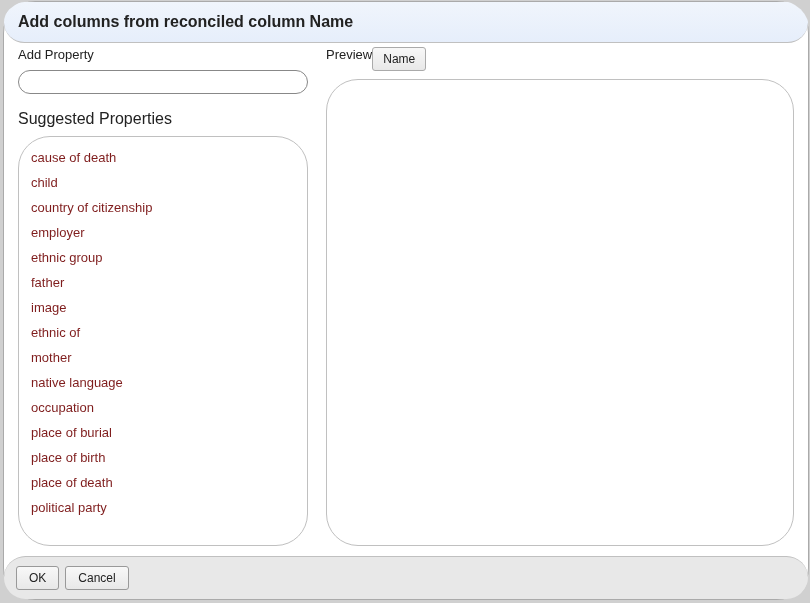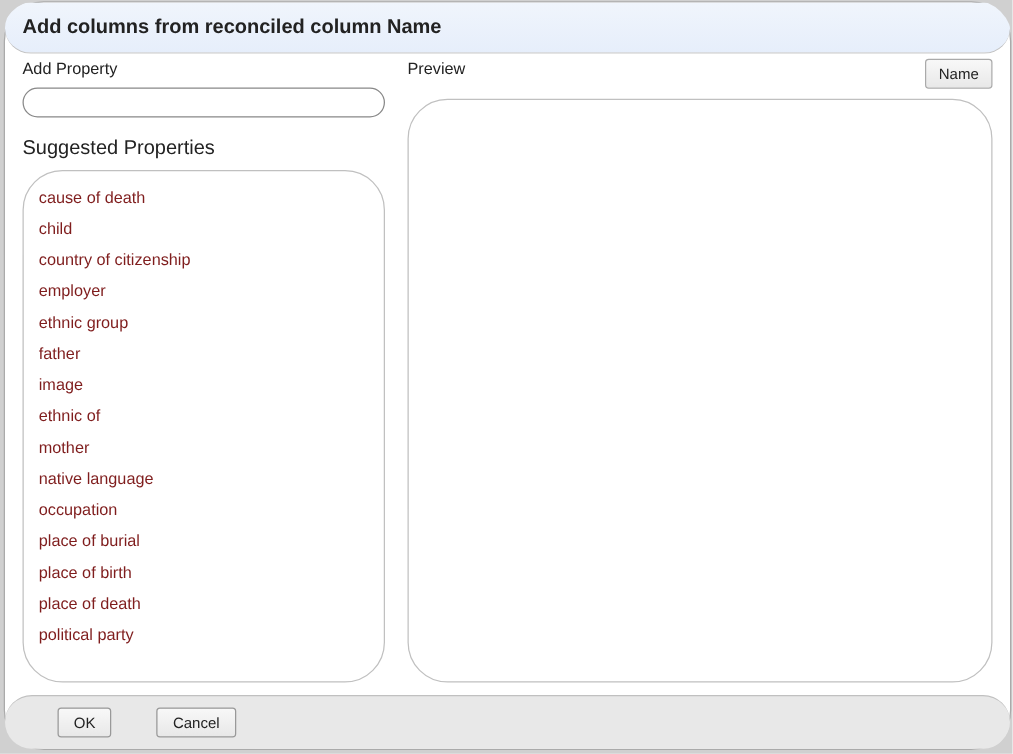--- a/index.html
+++ b/index.html
@@ -55,21 +55,20 @@
       flex-direction: column;
       min-height: 0;
     }
     .section-label {
       font-size: 13px;
       color: #222;
       margin-bottom: 8px;
     }
     .label-row {
       display: flex;
-      justify-content: space-between;
       align-items: flex-start;
       margin-bottom: 8px;
     }
     .property-input {
       width: 100%;
       height: 24px;
       border: 1px solid #888;
       padding: 2px 5px;
       font-size: 13px;
       margin-bottom: 16px;
@@ -114,21 +113,20 @@
       gap: 6px;
     }
     .footer-btn {
       background: linear-gradient(to bottom, #f8f8f8, #e8e8e8);
       border: 1px solid #999;
       border-radius: 3px;
       padding: 4px 12px;
       font-size: 12px;
       cursor: pointer;
       color: #222;
-      margin-left: 30px;
     }
     
     .suggested-list::-webkit-scrollbar {
       width: 16px;
     }
     .suggested-list::-webkit-scrollbar-track {
       background: #f0f0f0;
     }
     .suggested-list::-webkit-scrollbar-thumb {
       background: #c0c0c0;

